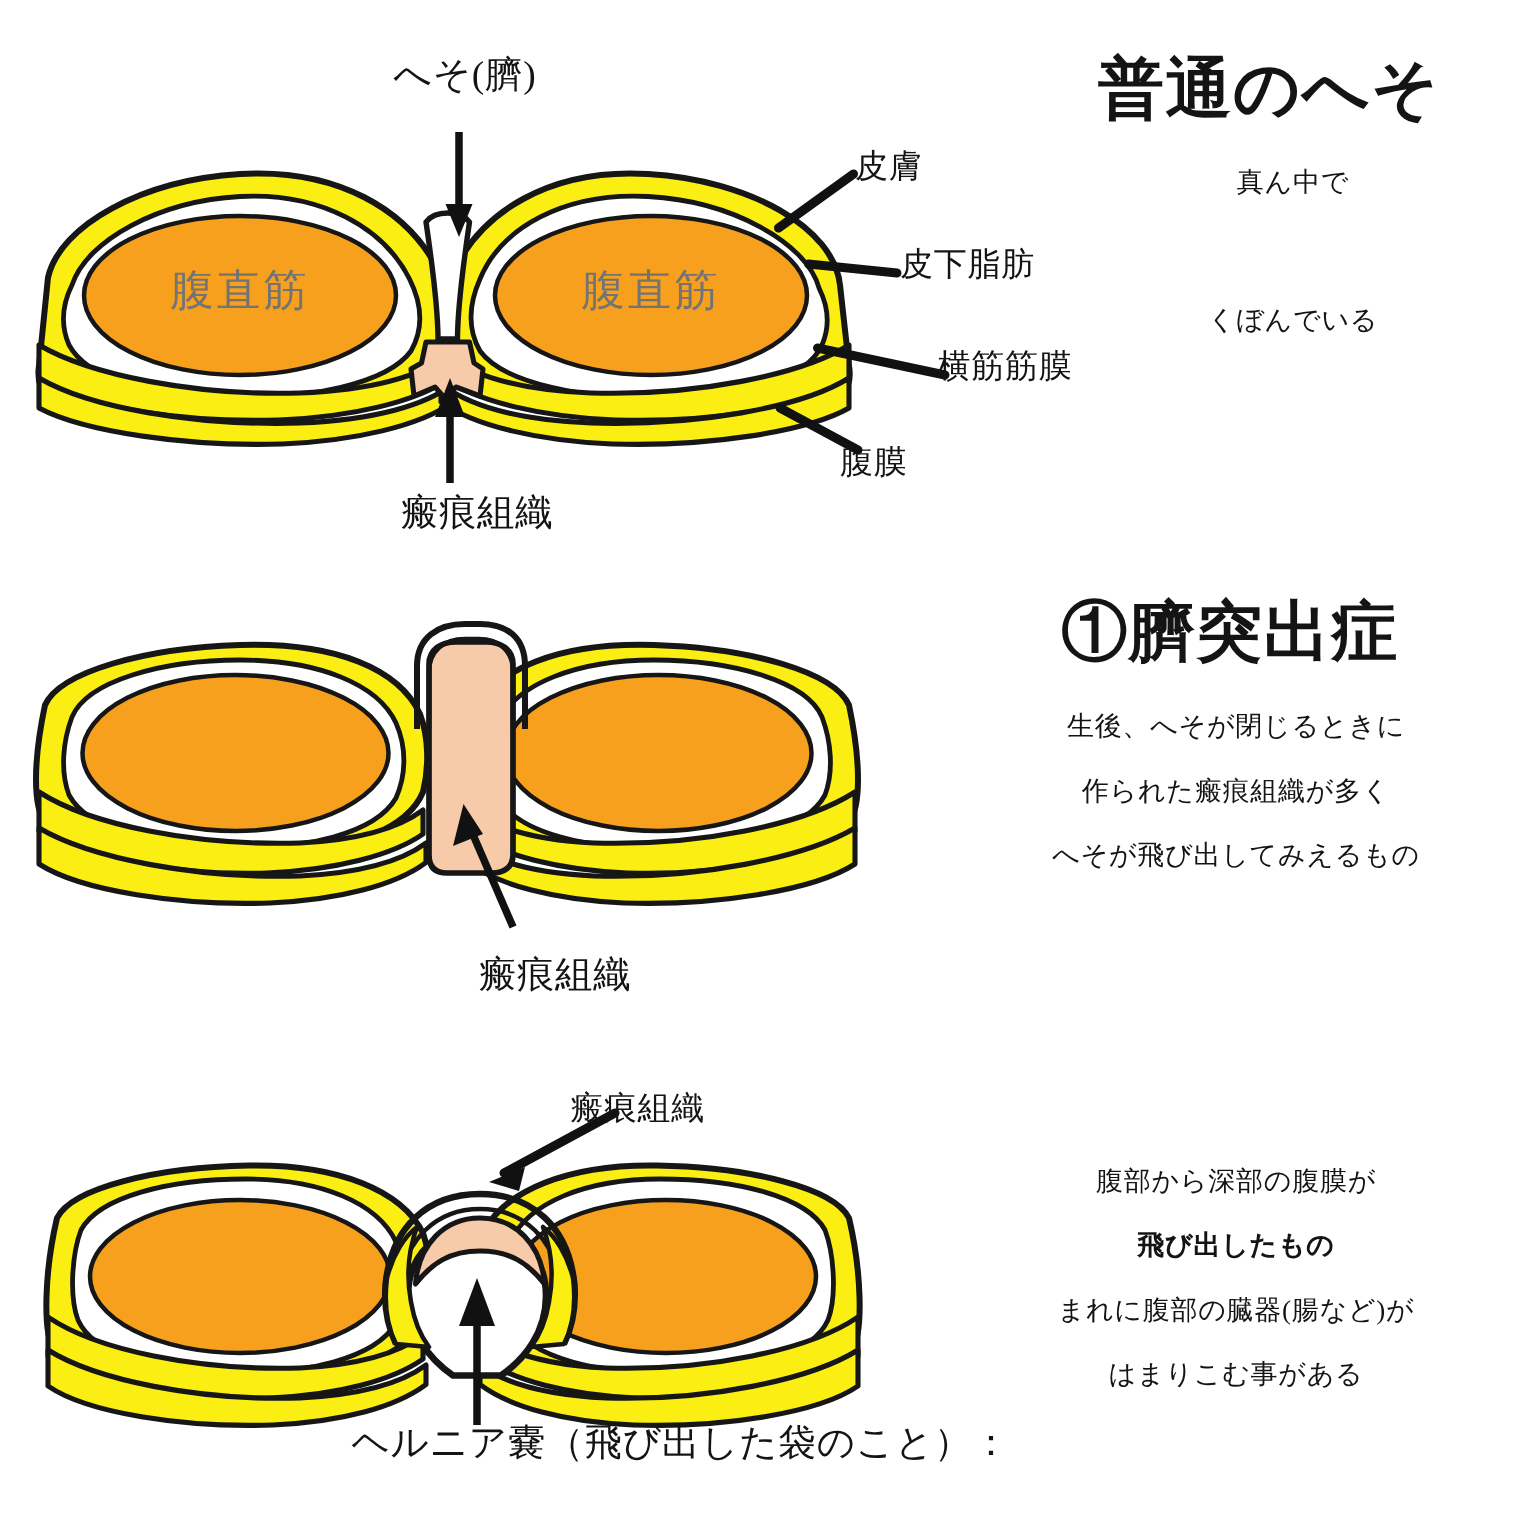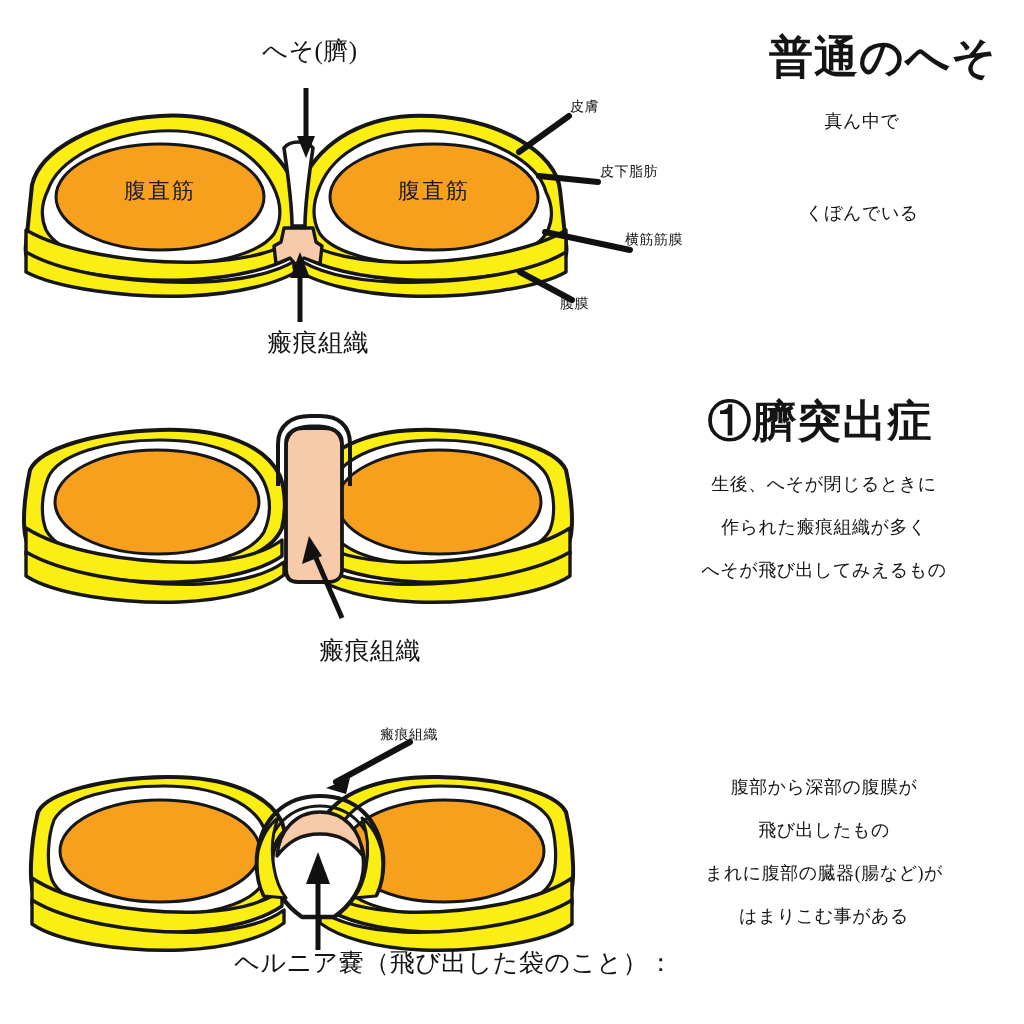--- a/index.html
+++ b/index.html
@@ -39,31 +39,31 @@
   .heading {
     font-size: 44px;
     font-weight: bold;
     letter-spacing: 1px;
   }
   .desc-line {
     font-size: 18px;
     letter-spacing: 0.5px;
   }
   .anno {
-    font-size: 14px;
+    font-size: 22px;
     letter-spacing: 0.5px;
   }
   .anno-big {
     font-size: 25px;
     letter-spacing: 0.5px;
   }
   .muscle-label {
-    font-size: 22px;
+    font-size: 29px;
     letter-spacing: 2px;
-    color: #0f172a;
+    color: #737373;
   }
   .caption-line {
     font-size: 25px;
     letter-spacing: 0.5px;
   }
   .centered {
     transform: translateX(-50%);
   }
 </style>
 </head>
@@ -238,36 +238,36 @@
   <div class="txt anno" style="left:570px; top:100px;">皮膚</div>
 
   <div class="txt anno" style="left:600px; top:165px;">皮下脂肪</div>
 
   <div class="txt anno" style="left:625px; top:233px;">横筋筋膜</div>
 
   <div class="txt anno" style="left:560px; top:297px;">腹膜</div>
 
   <div class="txt anno-big centered" style="left:318px; top:330px;">瘢痕組織</div>
 
-  <div class="txt heading centered" style="left:883px; top:38px;font-family:Liberation Mono, monospace;">普通のへそ</div>
+  <div class="txt heading centered" style="left:846px; top:38px;">普通のへそ</div>
 
   <div class="txt desc-line centered" style="left:862px; top:112px;">真ん中で</div>
   <div class="txt desc-line centered" style="left:862px; top:204px;">くぼんでいる</div>
 
   <div class="txt heading centered" style="left:820px; top:400px;">①臍突出症</div>
 
   <div class="txt desc-line centered" style="left:824px; top:475px;">生後、へそが閉じるときに</div>
   <div class="txt desc-line centered" style="left:824px; top:518px;">作られた瘢痕組織が多く</div>
   <div class="txt desc-line centered" style="left:824px; top:561px;">へそが飛び出してみえるもの</div>
 
   <div class="txt anno-big centered" style="left:370px; top:638px;">瘢痕組織</div>
 
 
   <div class="txt desc-line centered" style="left:824px; top:778px;">腹部から深部の腹膜が</div>
-  <div class="txt desc-line centered" style="left:824px; top:821px;">飛び出したもの</div>
+  <div class="txt desc-line centered" style="left:824px; top:821px;font-weight:bold;">飛び出したもの</div>
   <div class="txt desc-line centered" style="left:824px; top:864px;">まれに腹部の臓器(腸など)が</div>
   <div class="txt desc-line centered" style="left:824px; top:907px;">はまりこむ事がある</div>
 
   <div class="txt anno" style="left:380px; top:728px;">瘢痕組織</div>
 
   <div class="txt caption-line centered" style="left:454px; top:950px;">ヘルニア嚢（飛び出した袋のこと）：</div>
 
 </div>
 
 </body></html>

